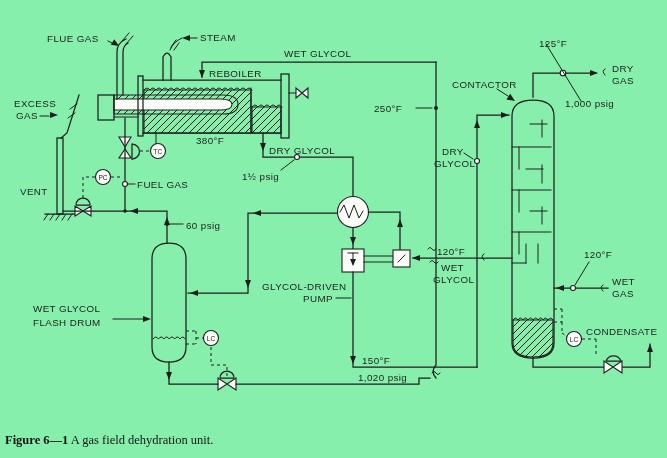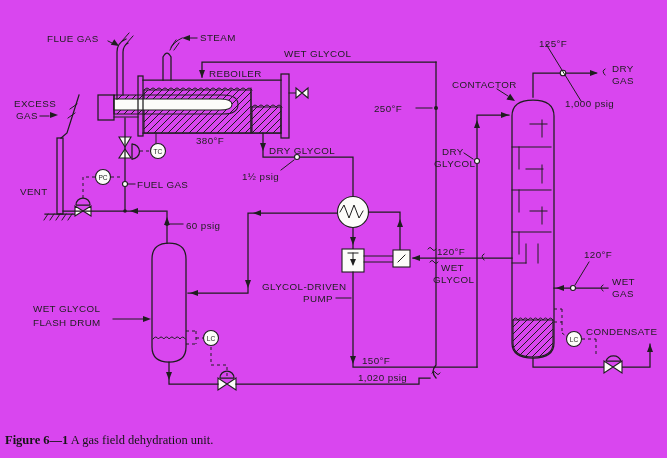--- a/index.html
+++ b/index.html
@@ -1,16 +1,16 @@
 <!DOCTYPE html>
 <html><head>
 <meta charset="utf-8">
 <style>
   html,body{margin:0;padding:0;background:#e8e8e8;}
-  .page{position:relative;width:667px;height:458px;background:#d946ef;overflow:hidden;}
+  .page{position:relative;width:667px;height:458px;background:#86efac;overflow:hidden;}
   svg{position:absolute;inset:0;}
   .ln{fill:none;stroke:#1e1e1e;stroke-width:1.25;stroke-linecap:square;stroke-linejoin:miter;}
   .thin{fill:none;stroke:#1e1e1e;stroke-width:1;stroke-linecap:square;}
   .dash{fill:none;stroke:#1e1e1e;stroke-width:1;stroke-dasharray:3,3;stroke-linecap:butt;}
   .ink{fill:#1e1e1e;stroke:none;}
   .open{fill:#fcfcf9;stroke:#1e1e1e;stroke-width:1.1;}
   .hatched{fill:url(#hatch);stroke:#1e1e1e;stroke-width:1.1;}
   .paper{fill:#fcfcf9;stroke:#1e1e1e;stroke-width:1.1;}
   .nofill{fill:none;stroke:#1e1e1e;stroke-width:1.25;}
   .lbl{font-family:"Liberation Sans",sans-serif;font-size:9.8px;letter-spacing:0.4px;fill:#1e1e1e;}

